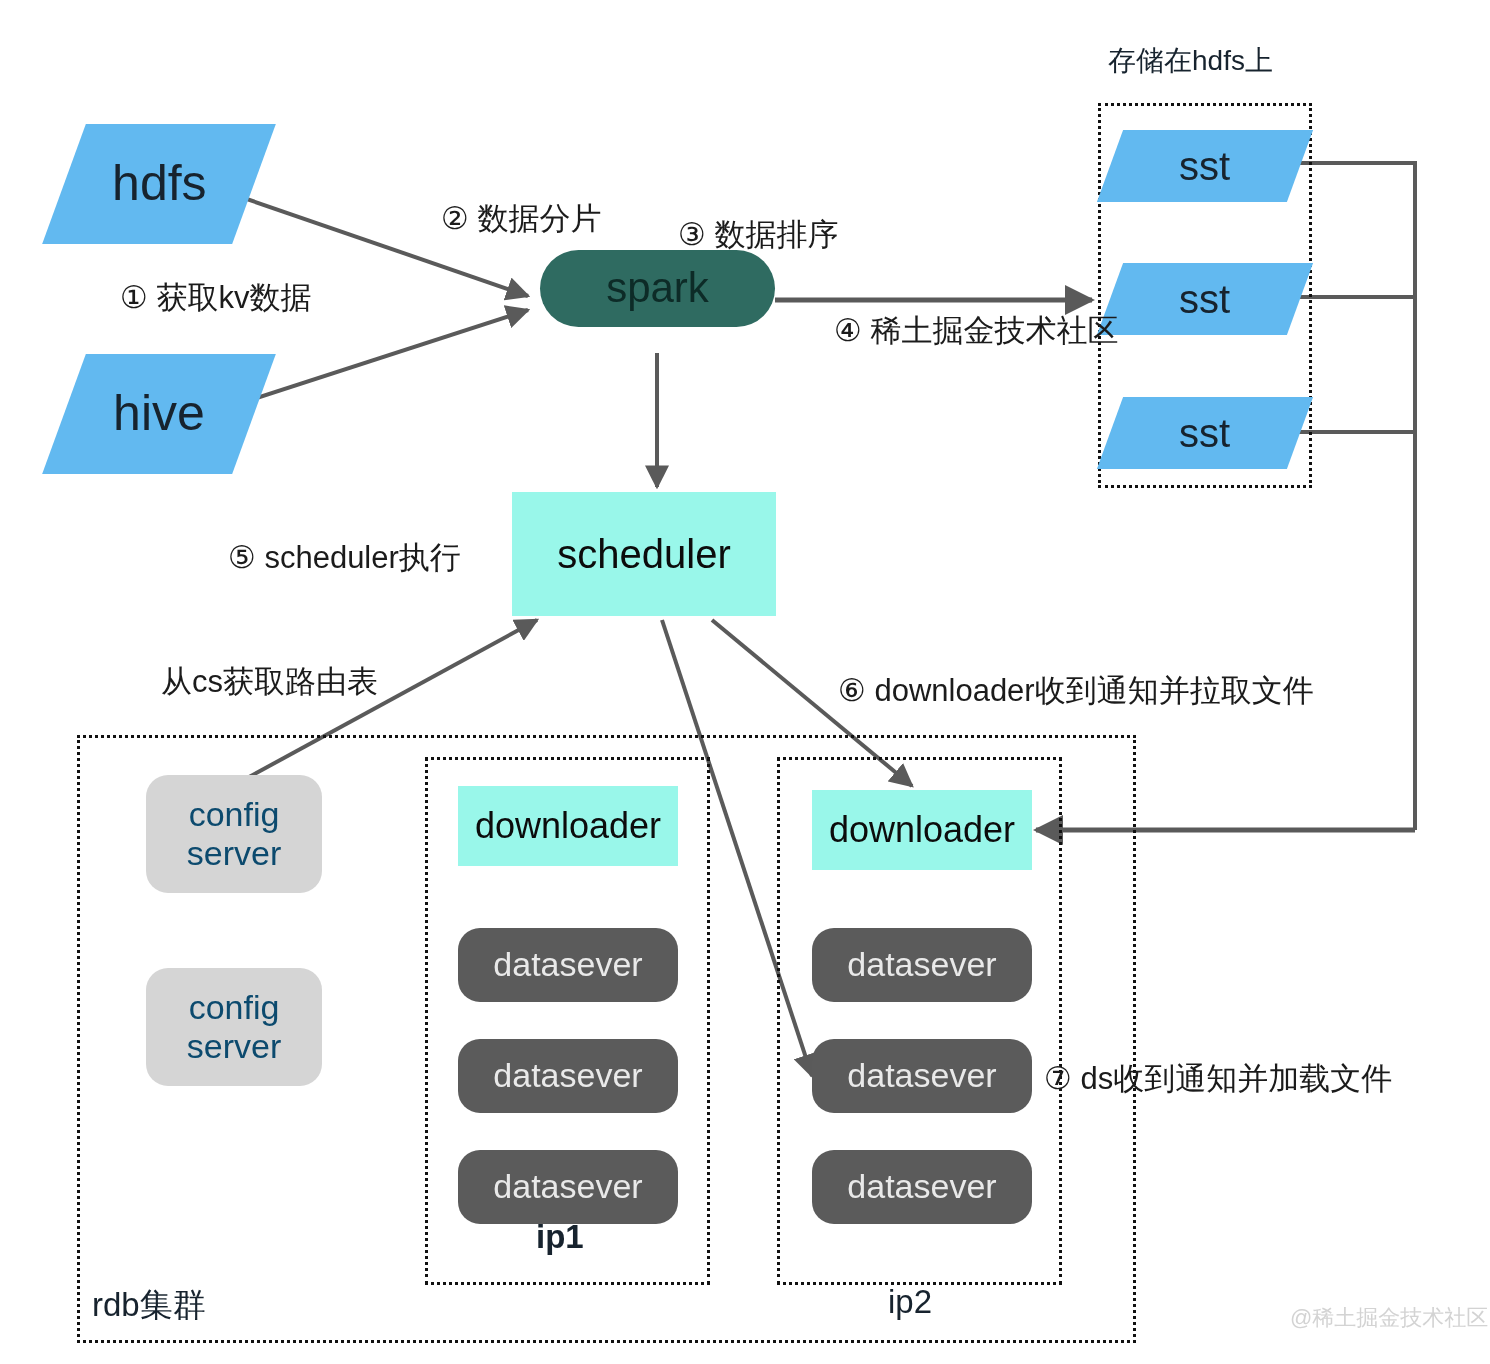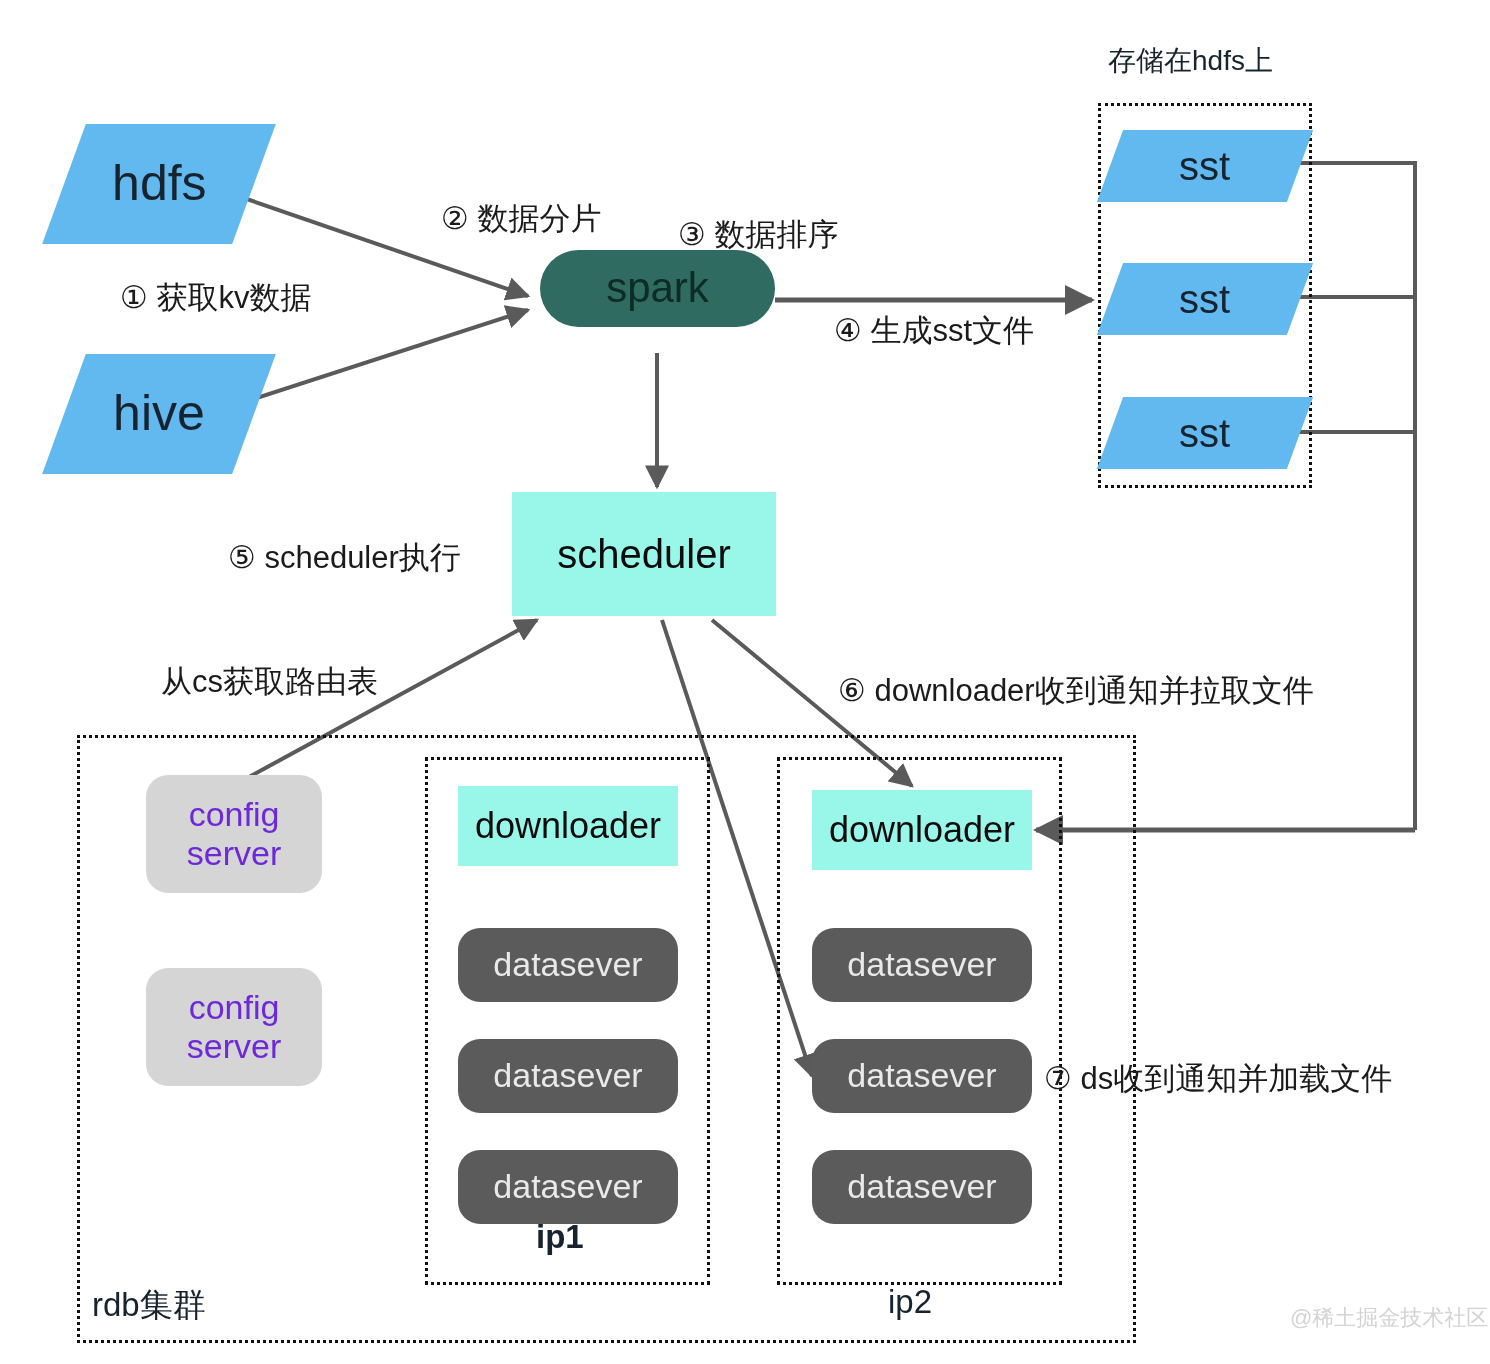--- a/index.html
+++ b/index.html
@@ -64,21 +64,21 @@
     font-size: 36px;
   }
   .dataserver {
     background: #5b5b5b;
     color: #e9e9e9;
     border-radius: 22px;
     font-size: 34px;
   }
   .configserver {
     background: #d5d5d5;
-    color: #6d28d9;
+    color: #0c4a6e;
     border-radius: 22px;
     font-size: 34px;
     flex-direction: column;
   }
   .dotted-group {
     position: absolute;
     border: 3px dotted #111111;
     box-sizing: border-box;
     background: transparent;
   }
@@ -211,21 +211,21 @@
 
   <div class="group-title" style="left:1108px; top:42px;">存储在hdfs上</div>
 
   <div class="group-foot" style="left:92px; top:1283px;">rdb集群</div>
   <div class="group-foot" style="left:536px; top:1218px;font-weight:bold;">ip1</div>
   <div class="group-foot" style="left:888px; top:1283px;">ip2</div>
 
   <div class="edge-label" style="left:120px; top:277px;">① 获取kv数据</div>
   <div class="edge-label" style="left:441px; top:198px;">② 数据分片</div>
   <div class="edge-label" style="left:678px; top:198px;margin-top:16px;">③ 数据排序</div>
-  <div class="edge-label" style="left:834px; top:310px;">④ 生成sst文件</div>
+  <div class="edge-label" style="left:834px; top:310px;">④ 稀土掘金技术社区</div>
   <div class="edge-label" style="left:228px; top:537px;">⑤ scheduler执行</div>
   <div class="edge-label" style="left:838px; top:670px;">⑥ downloader收到通知并拉取文件</div>
   <div class="edge-label" style="left:1044px; top:1058px;">⑦ ds收到通知并加载文件</div>
   <div class="edge-label" style="left:161px; top:661px;">从cs获取路由表</div>
 
   <div class="watermark" style="left:1290px; top:1303px;">@稀土掘金技术社区</div>
 
 </div>
 
 </body></html>

